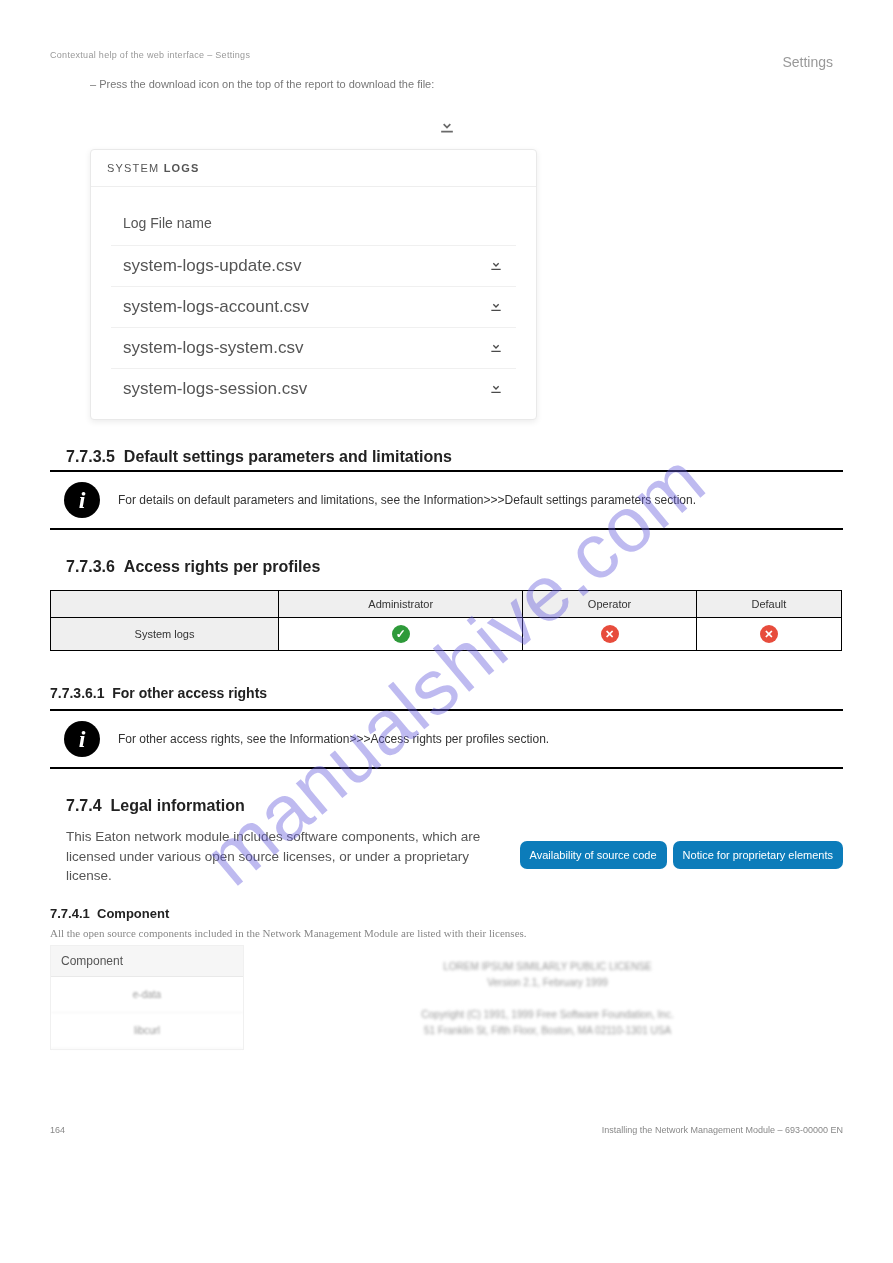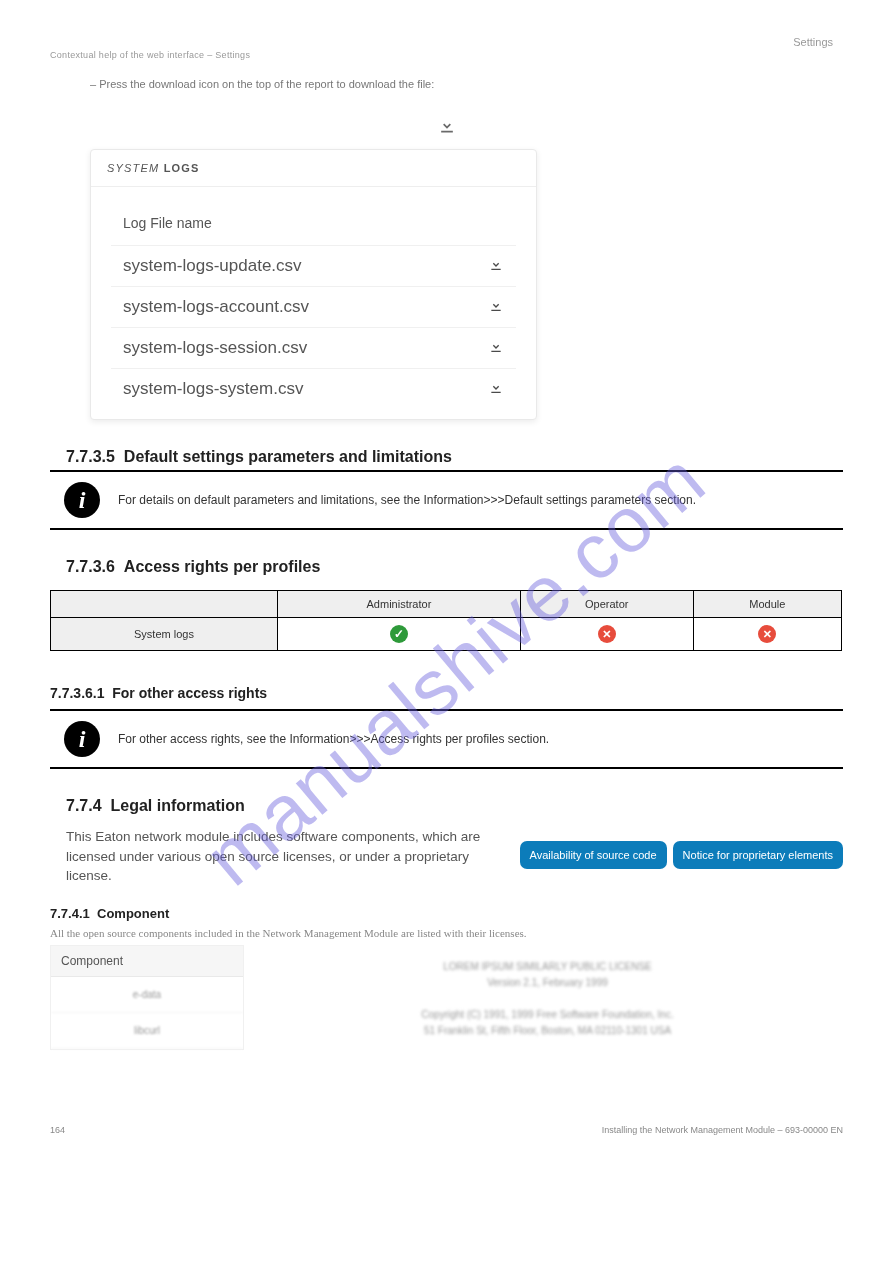--- a/index.html
+++ b/index.html
@@ -1,23 +1,23 @@
 <!DOCTYPE html>
 <html><head>
 <meta charset="utf-8">
 <style>
 body { margin:0; padding:0; font-family: Arial, Helvetica, sans-serif; background:#fff; color:#333; width:893px; }
 .page { position:relative; padding:50px 50px 100px 50px; }
 .breadcrumb { font-size:9px; color:#999; letter-spacing:0.3px; }
-.breadcrumb-right { position:absolute; right:60px; top:36px; font-size:11px; color:#999; }
+.breadcrumb-right { position:absolute; right:60px; top:54px; font-size:14px; color:#999; }
 .dl-icon-top { text-align:center; margin:25px 0 10px 0; color:#555; }
 .dl-icon-top svg { fill:#6a6a6a; }
 .card { border:1px solid #e9e9e9; border-radius:4px; box-shadow:0 2px 6px rgba(0,0,0,0.08); width:445px; margin-left:40px; background:#fff; }
 .card-header { padding:12px 16px; border-bottom:1px solid #eee; font-size:11px; letter-spacing:1.2px; color:#555; text-transform:uppercase; }
-.card-header .light { font-weight:400;font-style:italic; }
+.card-header .light { font-weight:400; }
 .card-header .bold { font-weight:700; }
 .card-body { padding:18px 20px 10px 20px; }
 .col-label { font-size:14px; color:#555; padding:10px 12px 14px 12px; }
 .row { display:flex; align-items:center; justify-content:space-between; border-top:1px solid #f0f0f0; padding:10px 12px; }
 .fname { font-size:17px; color:#555; }
 .dl-btn svg { fill:#4a4a4a; }
 .h3 { font-size:16px; font-weight:700; margin:28px 0 4px 16px; color:#222; }
 .h32 { font-size:14px; font-weight:700; margin:34px 0 8px 0; color:#222; }
 .callout { border-top:2px solid #000; border-bottom:2px solid #000; background:#fff; display:flex; align-items:center; gap:18px; padding:10px 14px; }
 .callout .icon { width:36px; height:36px; border-radius:50%; background:#000; color:#fff; font-family: Georgia, 'Times New Roman', serif; font-style:italic; font-weight:700; font-size:24px; display:flex; align-items:center; justify-content:center; flex:0 0 36px; }
@@ -69,27 +69,27 @@
               <path d="M12 3v10.6l3.3-3.3 1.4 1.4L12 16.4l-4.7-4.7 1.4-1.4L12 13.6V3h0zM5 19h14v2H5z"></path>
             </svg></span>
       </div>
       <div class="row">
         <span class="fname">system-logs-account.csv</span>
         <span class="dl-btn"><svg width="16" height="16" viewBox="0 0 24 24">
               <path d="M12 3v10.6l3.3-3.3 1.4 1.4L12 16.4l-4.7-4.7 1.4-1.4L12 13.6V3h0zM5 19h14v2H5z"></path>
             </svg></span>
       </div>
       <div class="row">
-        <span class="fname">system-logs-session.csv</span>
+        <span class="fname">system-logs-system.csv</span>
         <span class="dl-btn"><svg width="16" height="16" viewBox="0 0 24 24">
               <path d="M12 3v10.6l3.3-3.3 1.4 1.4L12 16.4l-4.7-4.7 1.4-1.4L12 13.6V3h0zM5 19h14v2H5z"></path>
             </svg></span>
       </div>
       <div class="row">
-        <span class="fname">system-logs-system.csv</span>
+        <span class="fname">system-logs-session.csv</span>
         <span class="dl-btn"><svg width="16" height="16" viewBox="0 0 24 24">
               <path d="M12 3v10.6l3.3-3.3 1.4 1.4L12 16.4l-4.7-4.7 1.4-1.4L12 13.6V3h0zM5 19h14v2H5z"></path>
             </svg></span>
       </div>
     </div>
   </div>
 
   <div class="h3">
     <span>7.7.3.5</span>&nbsp;&nbsp;<span>Default settings parameters and limitations</span>
   </div>
@@ -100,21 +100,21 @@
 
   <div class="h3">
     <span>7.7.3.6</span>&nbsp;&nbsp;<span>Access rights per profiles</span>
   </div>
   <table class="perm">
     <tbody>
         <tr>
       <th></th>
       <th>Administrator</th>
       <th>Operator</th>
-      <th>Module</th>
+      <th>Default</th>
     </tr>
     <tr>
       <th>System logs</th>
       <td><span class="green-check">✓</span></td>
       <td><span class="red-x">✕</span></td>
       <td><span class="red-x">✕</span></td>
     </tr>
   </tbody>
     </table>
 

